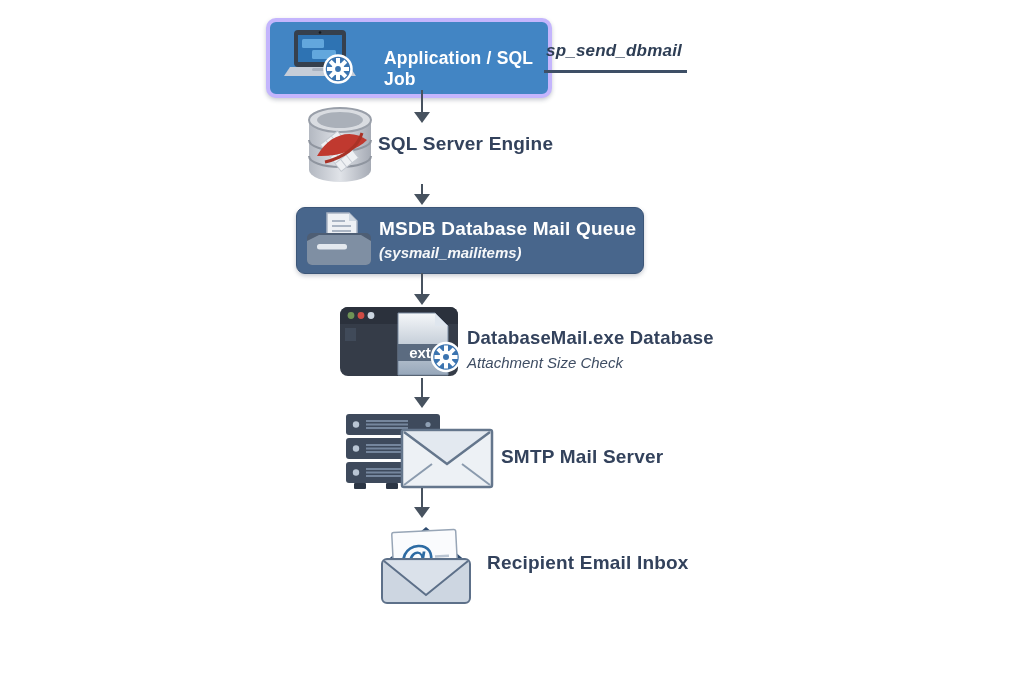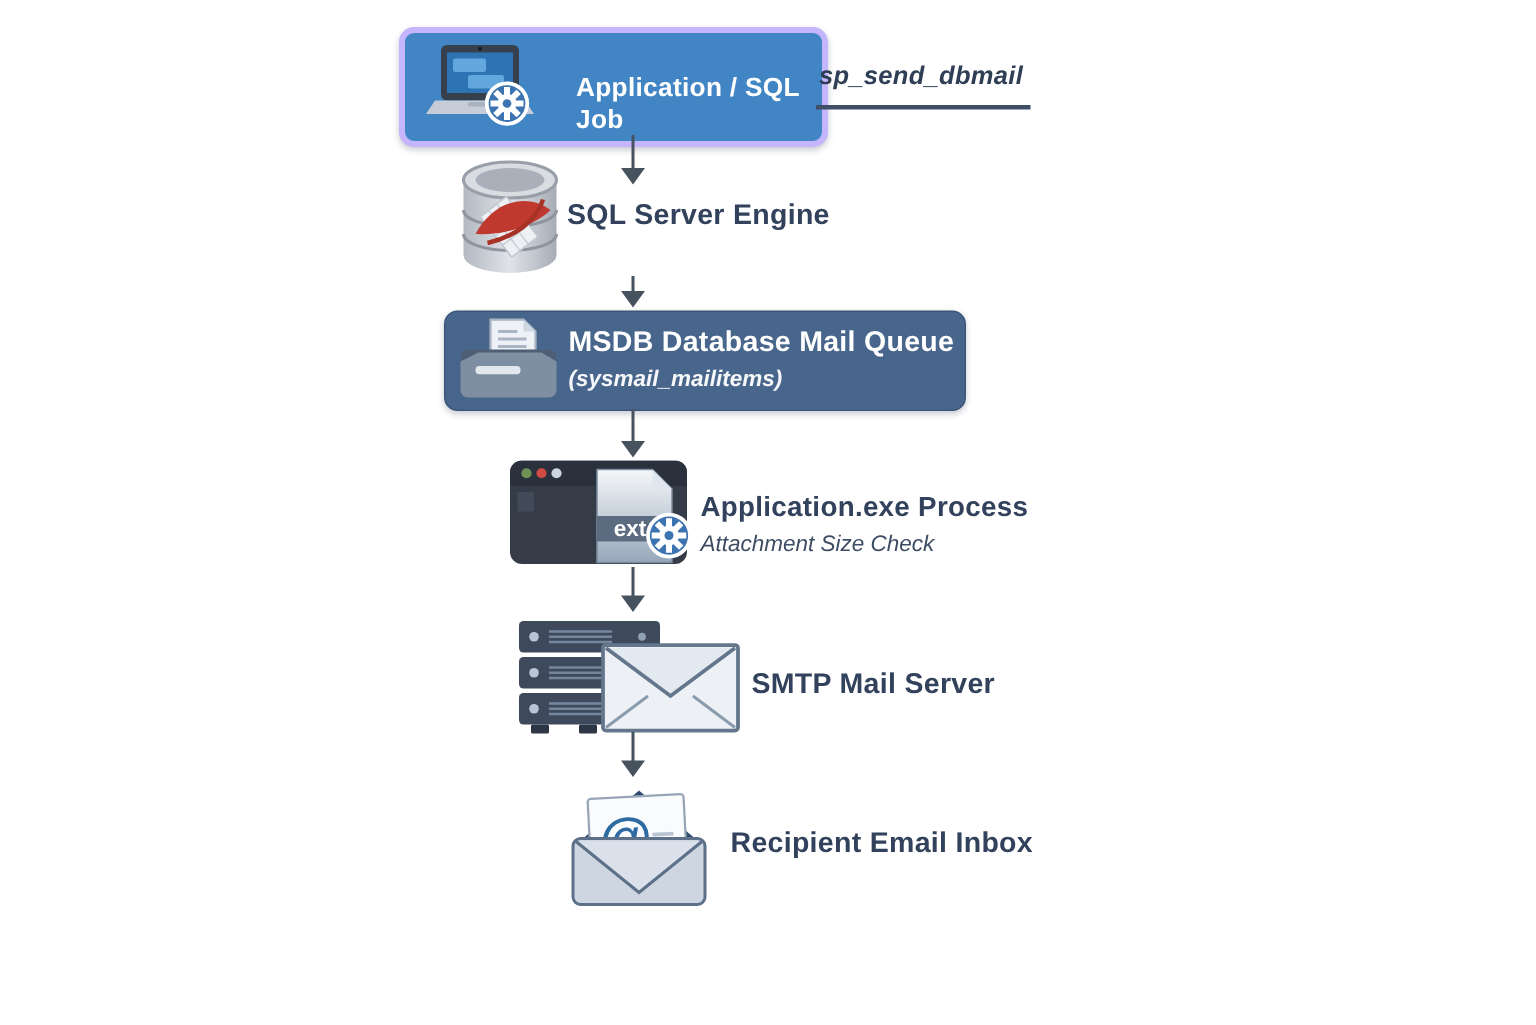--- a/index.html
+++ b/index.html
@@ -147,21 +147,21 @@
         <rect x="-2" y="-11.5" width="4" height="6" transform="rotate(135)"></rect>
         <rect x="-2" y="-11.5" width="4" height="6" transform="rotate(180)"></rect>
         <rect x="-2" y="-11.5" width="4" height="6" transform="rotate(225)"></rect>
         <rect x="-2" y="-11.5" width="4" height="6" transform="rotate(270)"></rect>
         <rect x="-2" y="-11.5" width="4" height="6" transform="rotate(315)"></rect>
         <circle r="6.6"></circle>
         <circle r="3" style="fill:var(--gear-blue)"></circle>
       </g>
     </g>
   </svg>
-  <span class="label" style="left:467px;top:327px;font-size:18.5px">Application.exe Process</span>
+  <span class="label" style="left:467px;top:327px;font-size:18.5px">DatabaseMail.exe Database</span>
   <span class="sublabel" style="left:467px;top:354px">Attachment Size Check</span>
 
   <div class="arrow" style="top:378px;height:30px">
     <div class="shaft"></div>
       <div class="head"></div>
   </div>
 
   <svg class="icon" style="left:346px;top:414px" width="148" height="76" viewBox="0 0 148 76">
     <g>
       <rect x="8" y="69" width="12" height="6" rx="1" fill="#2c3645"></rect>

